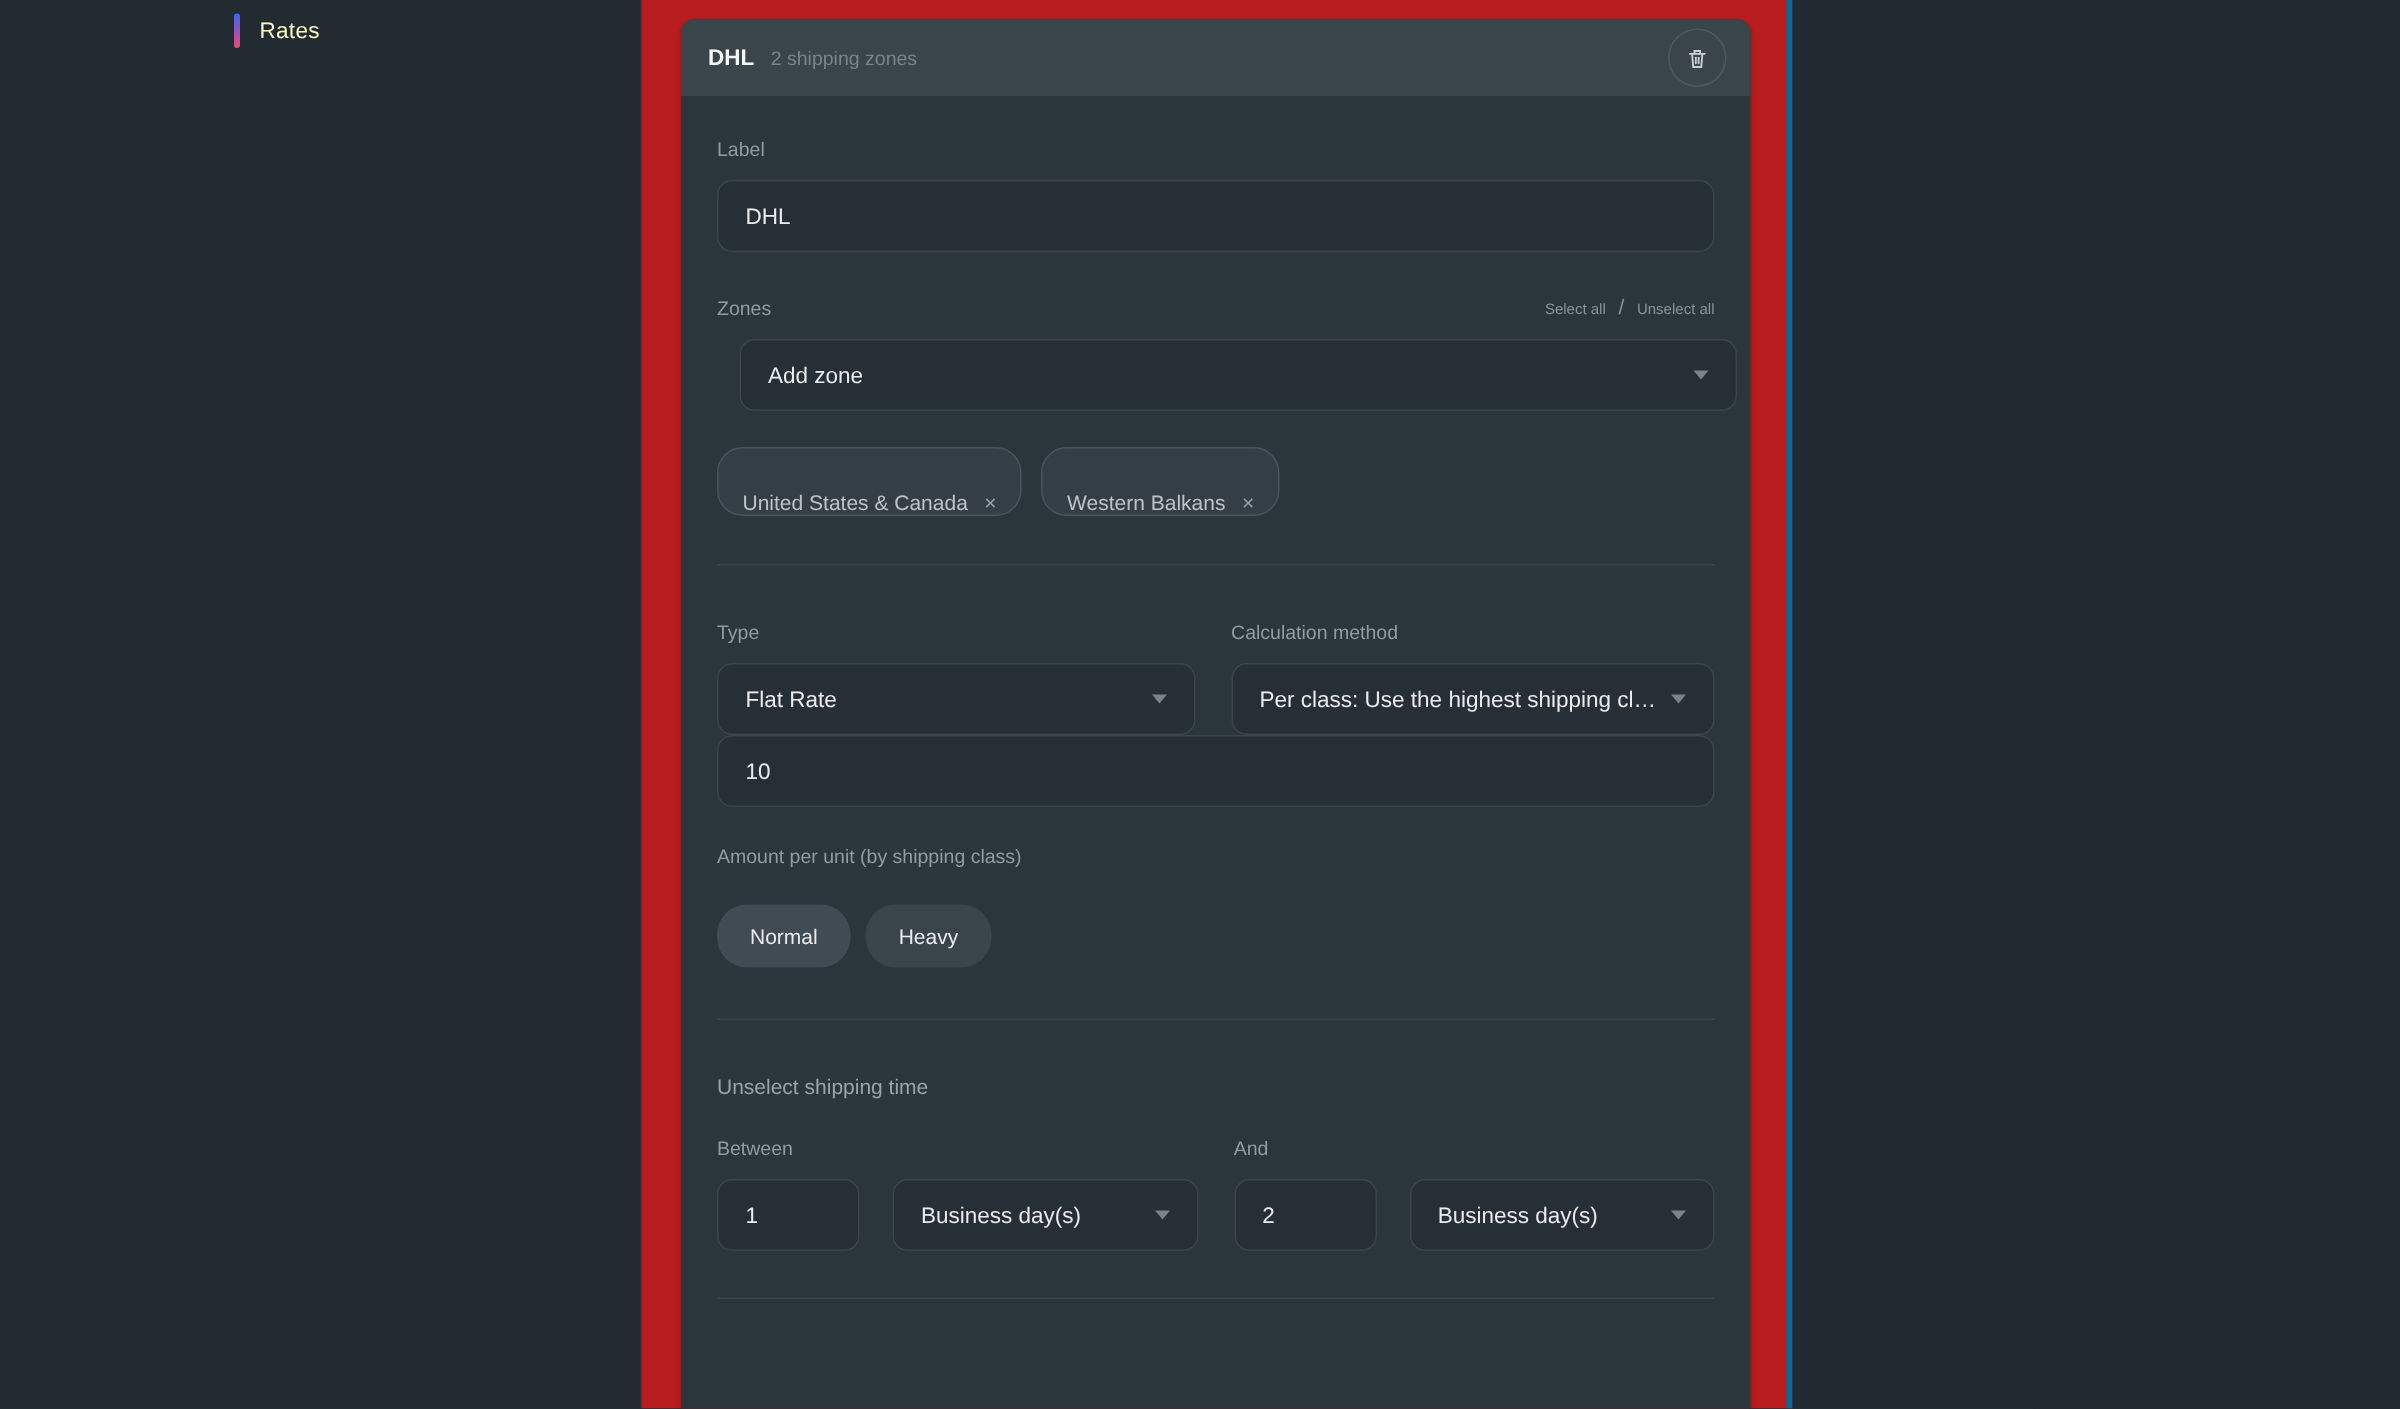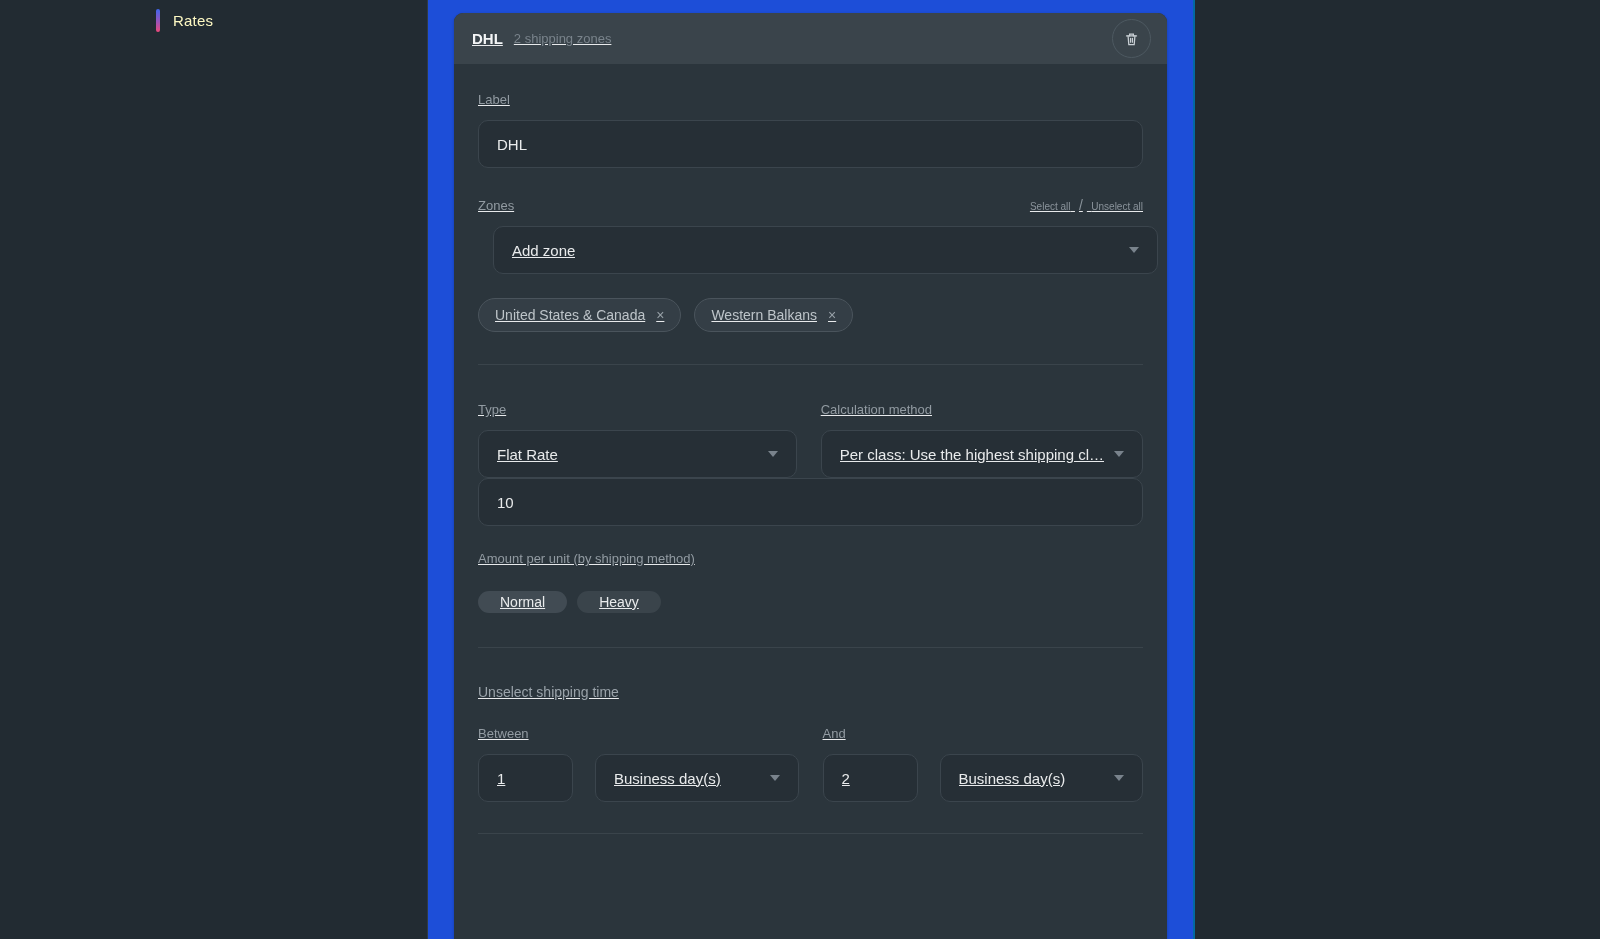--- a/index.html
+++ b/index.html
@@ -5,21 +5,21 @@
   * { margin:0; padding:0; box-sizing:border-box; }
   html,body { width:1600px; height:939px; overflow:hidden; }
   body {
     background:#212A31;
     font-family:"Liberation Sans", sans-serif;
     color:#E8EAEC;
     display:flex;
   }
   
   .col-left  { width:428px; flex:0 0 428px; border-right:1px solid #303B43; background:#222B32; }
-  .col-center{ width:767px; flex:0 0 767px; border-right:2px solid #0369a1; background:#1d4ed8;text-decoration:underline; }
+  .col-center{ width:767px; flex:0 0 767px; border-right:4px solid #0369a1; background:#b91c1c; }
   .col-right { flex:1; background:#212A31; }
 
   
   .nav-item { display:flex; align-items:center; margin:9px 0 0 156px; cursor:pointer; }
   .accent-bar {
     width:4px; height:23px; border-radius:2px;
     background:linear-gradient(180deg,#3F66EE 0%, #9A53B9 55%, #EC4879 100%);
   }
   .nav-label { margin-left:13px; font-size:15px; color:#fef9c3; letter-spacing:.2px; }
 
@@ -61,33 +61,33 @@
     flex:0 0 auto; width:0; height:0;
     border-left:5px solid transparent; border-right:5px solid transparent;
     border-top:6px solid #79838C;
   }
   .row-between { display:flex; align-items:flex-end; justify-content:space-between; }
   .link-muted { font-size:10px; color:#8A939B; cursor:pointer; }
   .link-sep { font-size:14px; color:#8A939B; margin:0 4px; }
 
   .chips { display:flex; gap:13px; margin-top:24px; }
   .chip {
-    display:inline-flex; align-items:center; height:34px; padding:0 16px;
+    display:inline-flex; align-items:flex-end; height:46px; padding:0 16px;
     background:#343E46; border:1px solid #4A545C; border-radius:17px;
     font-size:14px; color:#BDC4C9; cursor:default;
   }
   .chip-x { margin-left:11px; color:#98A1A8; font-size:14px; cursor:pointer; }
 
   .divider { height:1px; background:#3A444B; border:none; }
 
   .grid2 { display:grid; grid-template-columns:1fr 1fr; column-gap:24px; }
 
   .pills { display:flex; gap:10px; margin-top:24px; }
   .pill {
-    height:22px; padding:0 22px; border-radius:20px; border:none;
+    height:42px; padding:0 22px; border-radius:20px; border:none;
     font-size:14px; color:#E9EBEC; cursor:pointer;
     font-family:"Liberation Sans", sans-serif;
     display:flex; align-items:center;
   }
   .pill-active { background:#414B53; }
   .pill-idle   { background:#3A444B; }
 
   .section-title { font-size:14px; color:#9AA3AA; }
 
   .time-row { display:flex; gap:22px; }
@@ -181,21 +181,21 @@
             <span class="select-value">Per class: Use the highest shipping cl…</span>
             <span class="caret"></span>
           </div>
         </div>
       </div>
 
       
       <input class="text-input" type="text" value="10" style="">
 
       
-      <div class="field-label mt25">Amount per unit (by shipping method)</div>
+      <div class="field-label mt25">Amount per unit (by shipping class)</div>
       <div class="pills">
         <button class="pill pill-active">Normal</button>
         <button class="pill pill-idle">Heavy</button>
       </div>
 
       <hr class="divider mt34">
 
       
       <div class="section-title mt36">Unselect shipping time</div>
 

